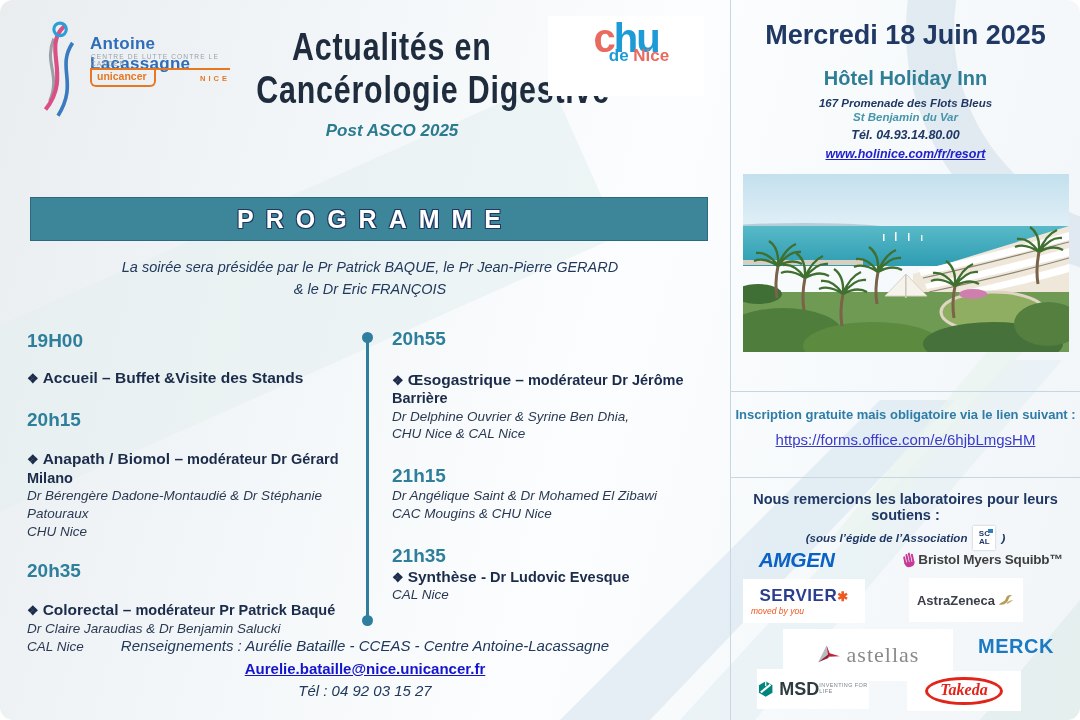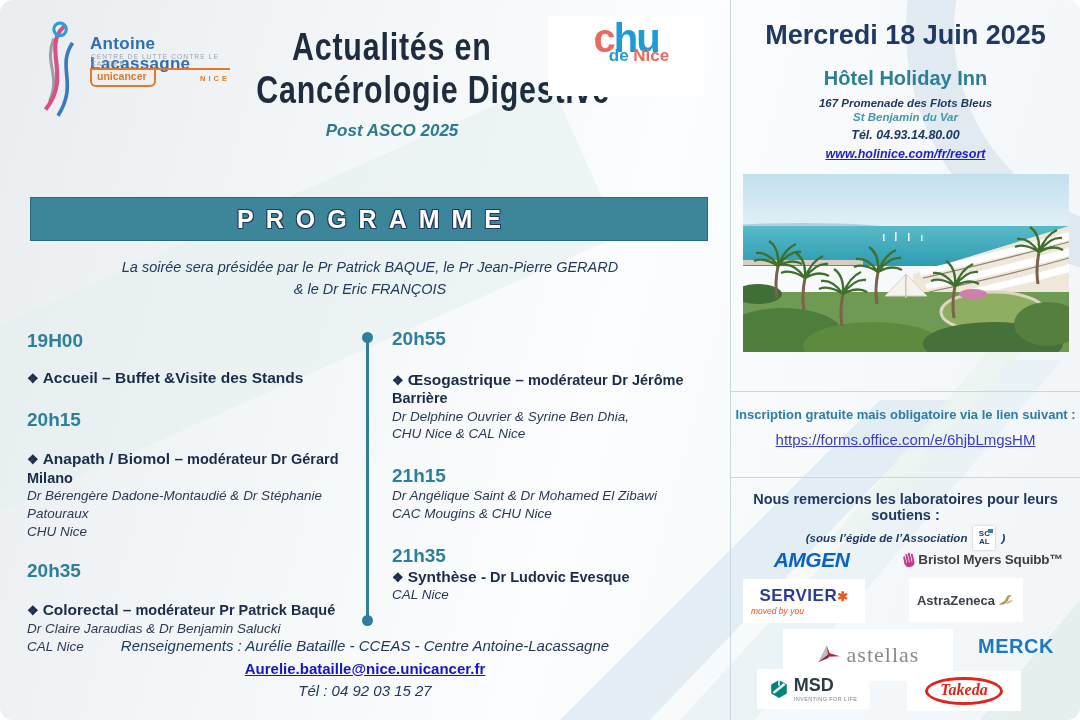--- a/index.html
+++ b/index.html
@@ -70,34 +70,34 @@
 
   .box-c { position:absolute; left:0; top:479px; width:100%; height:241px; }
   .thanks { margin-top:12px; text-align:center; font-size:14.5px; font-weight:800; color:#1f3864; }
   .egide { margin-top:3px; display:flex; align-items:center; justify-content:center; gap:6px; font-size:11.5px; font-style:italic; font-weight:700; color:#1f3864; }
   .scal { width:22px; height:24px; background:#fff; box-shadow:0 0 2px rgba(0,0,0,.25); position:relative; display:flex; flex-direction:column; align-items:center; justify-content:center; font-style:normal; }
   .scal .s1,.scal .s2 { font-size:8px; font-weight:800; color:#1f3864; line-height:1; }
   .scal::after { content:""; position:absolute; right:2px; top:3px; width:5px; height:4px; background:#2f7ec0; }
 
   .logo-card { position:absolute; display:flex; align-items:center; justify-content:center; }
   .whitebox { background:#fff; }
-  .lg-amgen { left:33px; top:68px; width:95px; height:26px; font-size:21px; font-weight:900; color:#0a62c5; letter-spacing:-.5px; font-style:italic; }
+  .lg-amgen { left:18px; top:68px; width:95px; height:26px; font-size:21px; font-weight:900; color:#0a62c5; letter-spacing:-.5px; font-style:italic; }
   .lg-bms { left:158px; top:66px; width:185px; height:28px; }
   .lg-bms .bms-text { font-size:13.5px; font-weight:600; color:#3f3f3f; letter-spacing:-.2px; }
   .lg-servier { left:12px; top:100px; width:122px; height:44px; flex-direction:column; }
   .servier-main { font-size:17px; font-weight:800; color:#2a3e8f; letter-spacing:.5px; }
   .servier-main .star { color:#f0561f; font-size:13px; }
   .servier-tag { font-size:8.5px; color:#f0561f; font-style:italic; align-self:flex-start; margin-left:8px; }
   .lg-az { left:178px; top:99px; width:114px; height:44px; gap:2px; }
   .lg-az .az-text { font-size:13px; font-weight:600; color:#3a3f4a; }
   .lg-astellas { left:52px; top:150px; width:170px; height:52px; gap:6px; }
   .lg-astellas .ast-text { font-family:"Liberation Serif", serif; font-size:22px; color:#8a8a8a; letter-spacing:1px; }
   .lg-merck { left:235px; top:153px; width:100px; height:28px; font-size:20px; font-weight:900; color:#1b7ac2; letter-spacing:.5px; }
   .lg-msd { left:26px; top:190px; width:112px; height:40px; gap:5px; }
-  .msd-col { display:flex; flex-direction:column; }
+  .msd-col { display:flex; }
   .msd-main { font-size:18px; font-weight:800; color:#2e3c42; line-height:1; }
   .msd-tag { font-size:5.5px; color:#7c8488; letter-spacing:.4px; margin-top:2px; }
   .lg-takeda { left:176px; top:192px; width:114px; height:40px; }
   .takeda-oval { border:3.5px solid #e1251b; border-radius:50%; padding:1px 12px 3px; font-family:"Liberation Serif", serif; font-style:italic; font-weight:700; font-size:16px; color:#e1251b; }
 
   
   .footer { left:40px; top:635px; width:650px; text-align:center; z-index:3; color:#21395c; font-size:15px; line-height:1.5; }
   .footer .l1 { font-style:italic; }
   .footer .mail { color:#1414cc; font-weight:700; text-decoration:underline; }
   .footer .tel { font-style:italic; }

